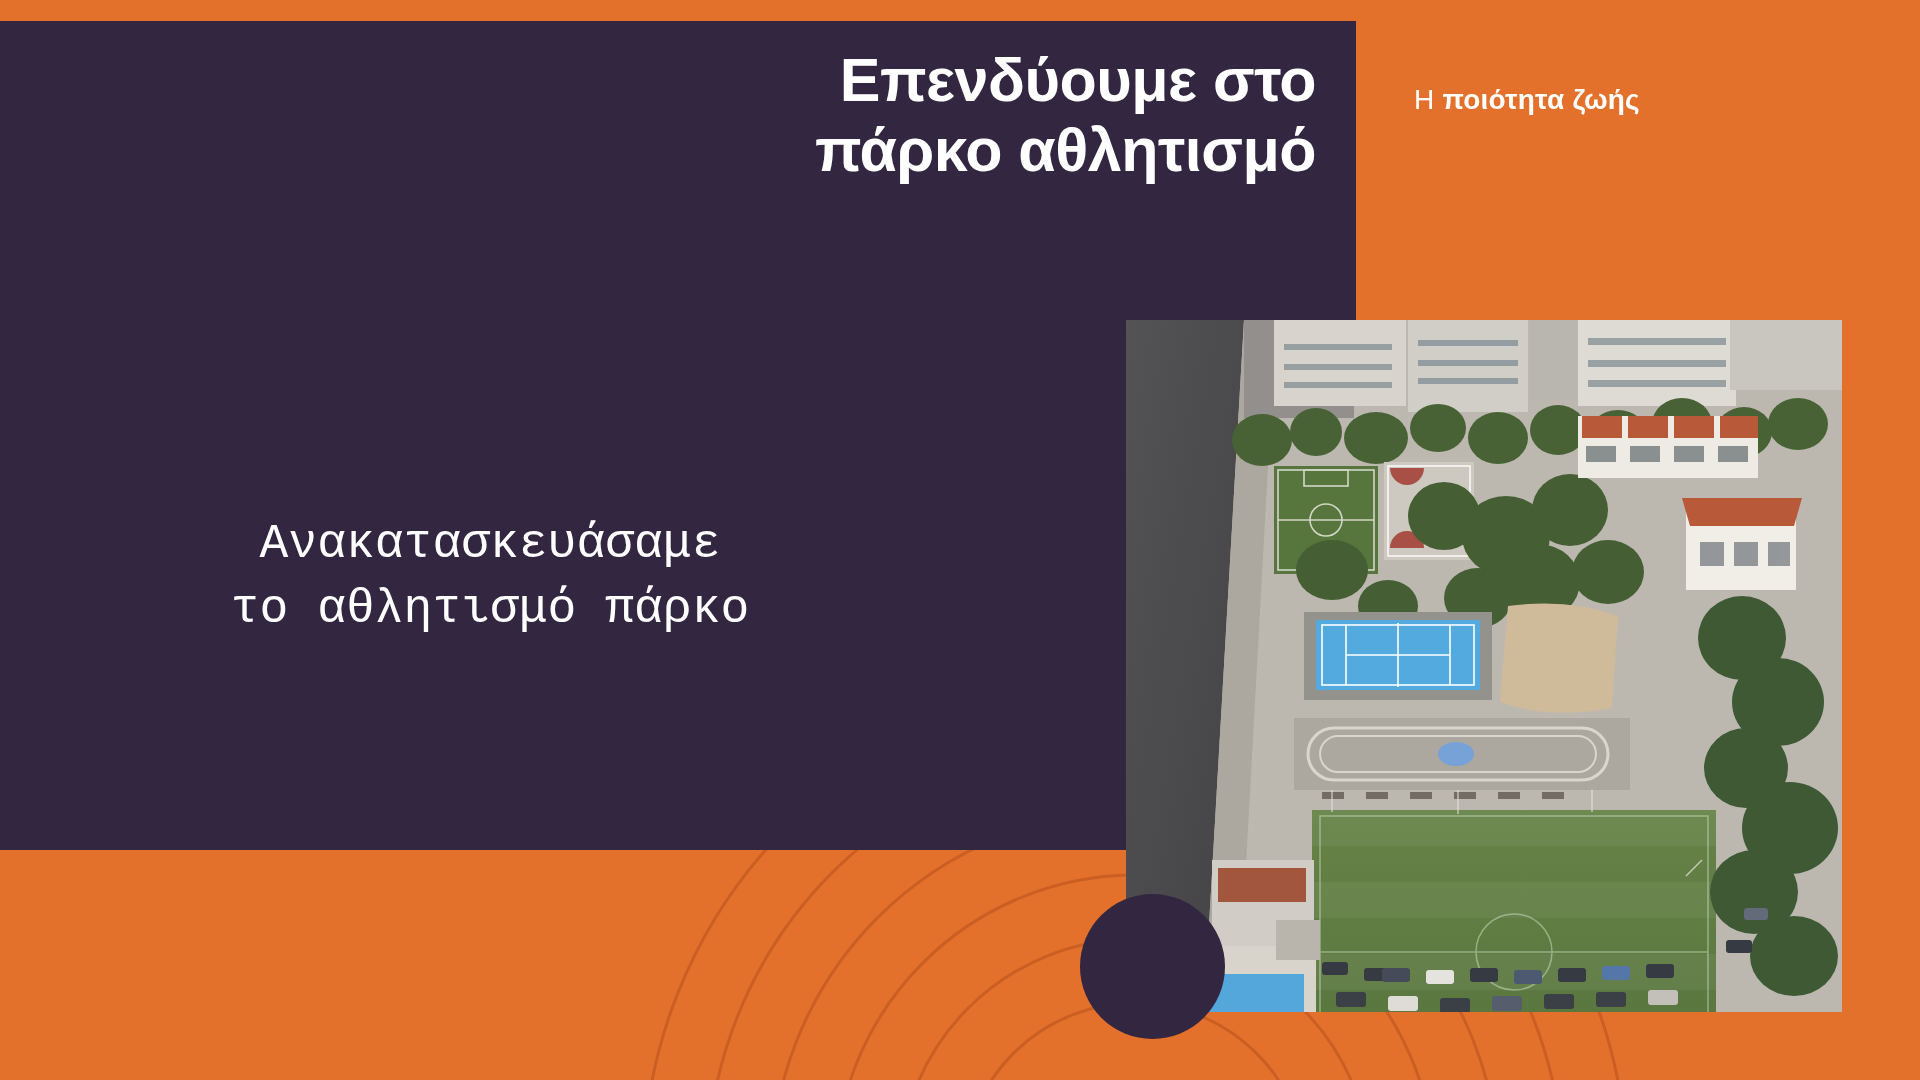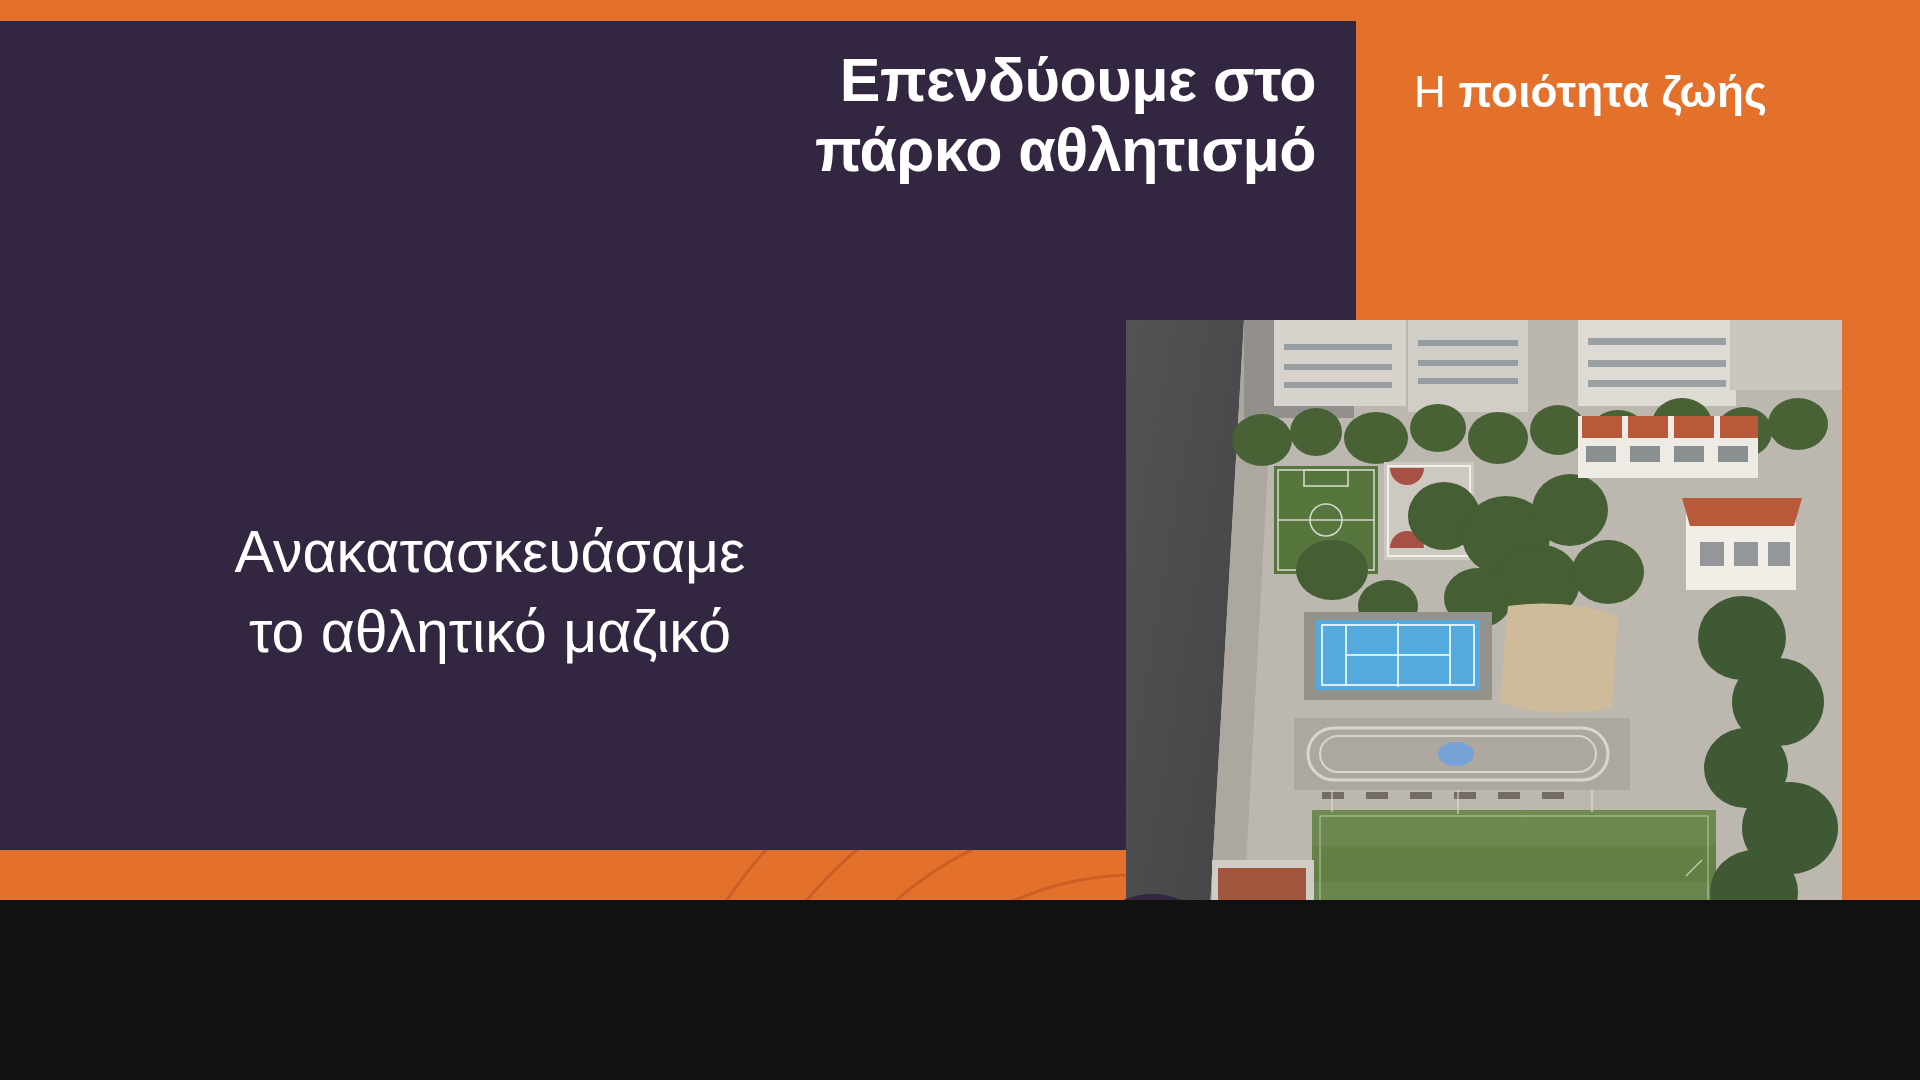--- a/index.html
+++ b/index.html
@@ -2,21 +2,21 @@
 <html lang="el"><head>
 <meta charset="utf-8">
 <title>Slide</title>
 <style>
   html,body{margin:0;padding:0;background:#111;}
   *{box-sizing:border-box;}
 
   #stage{
     position:relative;
     width:1920px;
-    height:900px;
+    height:1080px;
     overflow:hidden;
     background:#E4712B;
     font-family:"Liberation Sans", sans-serif;
   }
 
   
   #arcs{
     position:absolute;
     left:0; top:0;
     width:1920px; height:1080px;
@@ -45,41 +45,42 @@
     font-size:61px;
     line-height:1.14;
     letter-spacing:-0.5px;
   }
   #headline .hl-line{display:block;white-space:nowrap;}
 
   
   #tagline{
     position:absolute;
     left:1414px;
-    top:67px;
+    top:84px;
     color:#ffffff;
-    font-size:44px;
+    font-size:28px;
     line-height:1.15;
     font-weight:300;
     letter-spacing:0.2px;
   }
   #tagline .tg-line{display:block;white-space:nowrap;}
   #tagline .tg-strong{font-weight:bold;}
 
   
   #body-copy{
     position:absolute;
     left:0;
     top:512px;
     width:980px;
     text-align:center;
     color:#ffffff;
-    font-size:59px;
+    font-size:48px;
     line-height:1.36;
     font-weight:400;
+    font-family:Liberation Mono, monospace;
   }
   #body-copy .bc-line{display:block;white-space:nowrap;}
 
   
   #photo{
     position:absolute;
     left:1126px;
     top:320px;
     width:716px;
     height:692px;
@@ -121,21 +122,21 @@
     <span class="hl-line">Επενδύουμε στο</span>
     <span class="hl-line">πάρκο αθλητισμό</span>
   </div>
 
   <div id="tagline">
     <span class="tg-line"><span>Η </span><span class="tg-strong">ποιότητα ζωής</span></span>
   </div>
 
   <div id="body-copy">
     <span class="bc-line">Ανακατασκευάσαμε</span>
-    <span class="bc-line">το αθλητικό μαζικό</span>
+    <span class="bc-line">το αθλητισμό πάρκο</span>
   </div>
 
   <div id="photo">
     <svg viewBox="0 0 716 692" preserveAspectRatio="xMidYMid slice" aria-hidden="true">
       <defs>
         <linearGradient id="gTurf" x1="0" y1="0" x2="0" y2="1">
           <stop offset="0%" stop-color="#5f7d3e"></stop>
           <stop offset="100%" stop-color="#4d6b33"></stop>
         </linearGradient>
         <linearGradient id="gAsphalt" x1="0" y1="0" x2="1" y2="1">

